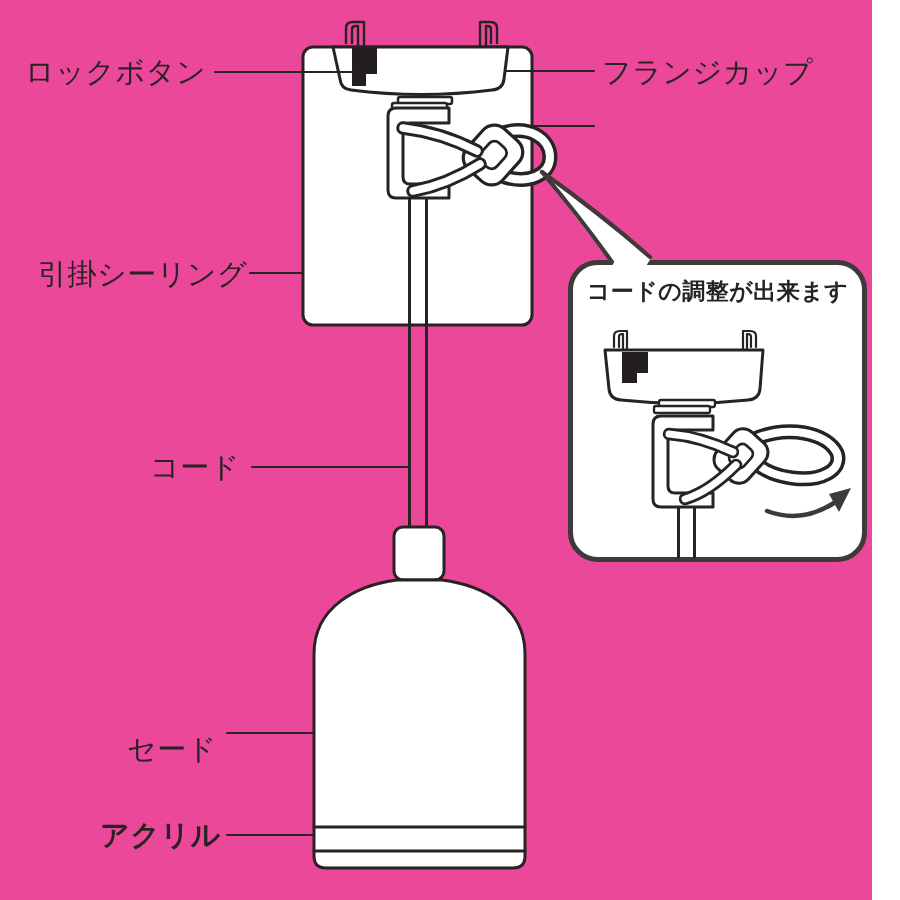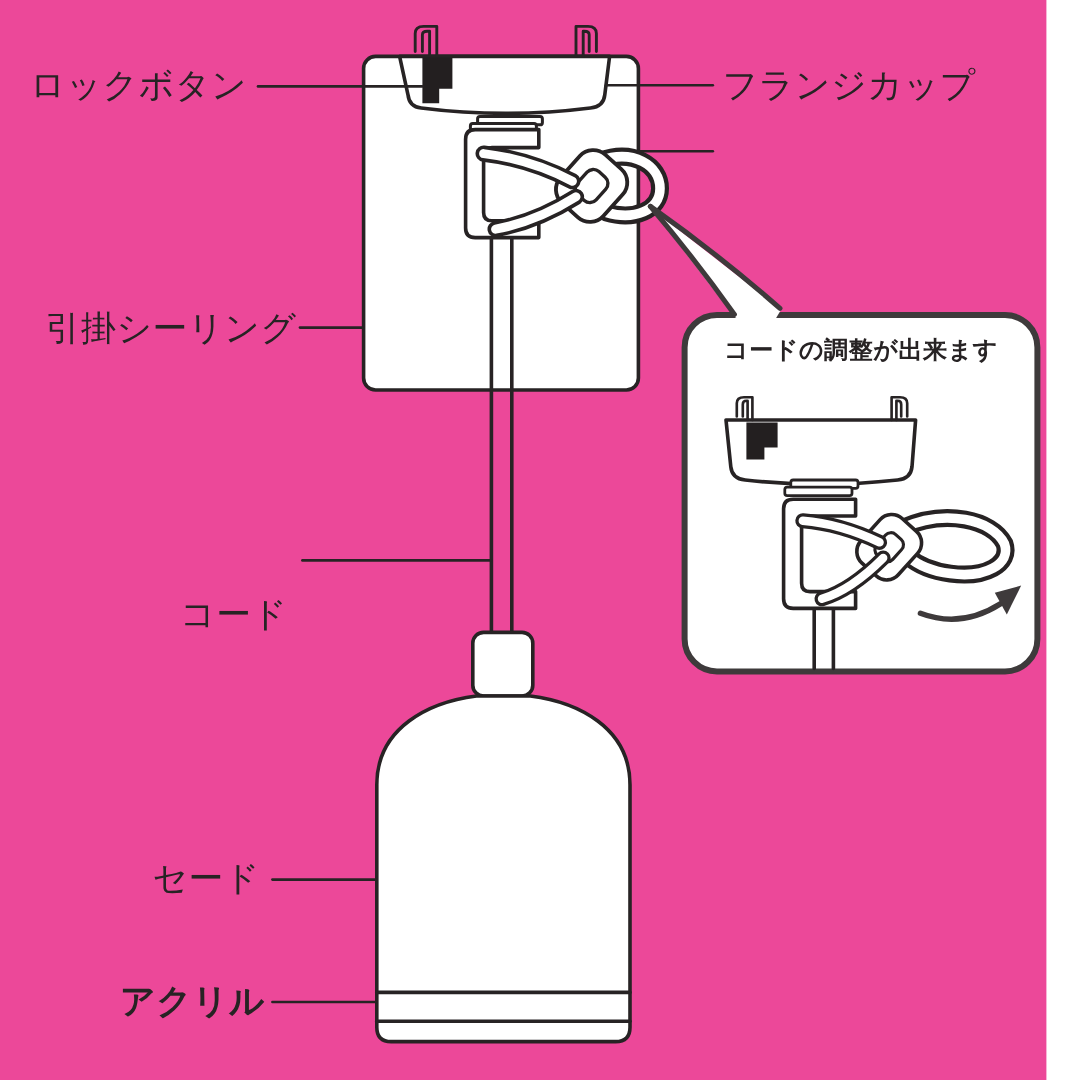--- a/index.html
+++ b/index.html
@@ -11,27 +11,27 @@
   }
   .stage svg { position:absolute; left:0; top:0; }
   .part-label {
     position:absolute; font-size:29px; line-height:32px; letter-spacing:0.5px;
     white-space:nowrap; color:#272324;
   }
   .lbl-lock    { left:25px;  top:56px; }
   .lbl-hikake  { left:602px; top:56px; }
   .lbl-adjust  { left:602px; top:111px; }
   .lbl-flange  { left:38px;  top:258px; }
-  .lbl-cord    { left:150px; top:451px;margin-top:46px; }
-  .lbl-shade   { left:127px; top:717px; }
+  .lbl-cord    { left:150px; top:451px; }
+  .lbl-shade   { left:127px; top:733px; }
   .lbl-acrylic { left:100px; top:819px;font-weight:bold; }
   .callout-note {
     position:absolute; left:570px; top:277px; width:295px;
     text-align:center; font-family:"Liberation Serif","DejaVu Serif",serif;
-    font-size:20px; line-height:30px; font-weight:600; letter-spacing:0.5px;
+    font-size:23px; line-height:30px; font-weight:600; letter-spacing:0.5px;
     color:#272324; white-space:nowrap;
   }
 </style>
 </head>
 <body>
 
 <div class="stage">
 
   <svg width="900" height="900" viewBox="0 0 900 900">
     <g fill="none" stroke="#272324" stroke-width="3" stroke-linejoin="round" stroke-linecap="round">

